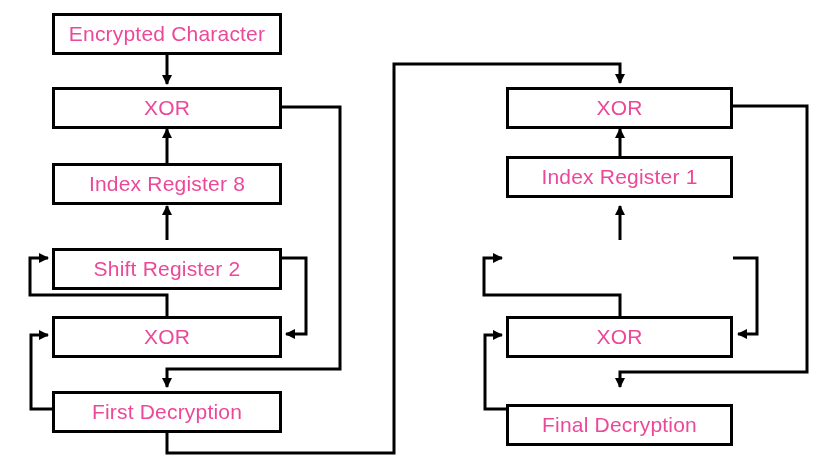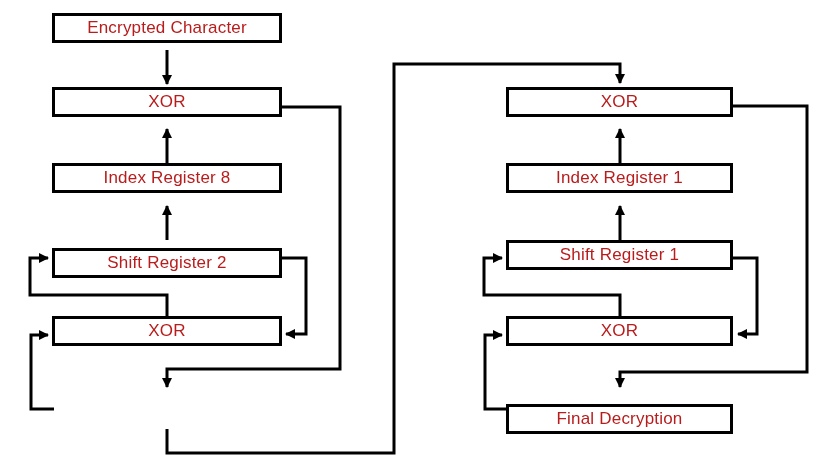--- a/index.html
+++ b/index.html
@@ -17,28 +17,28 @@
     width: 839px; height: 465px;
   }
   #connectors path.conn {
     fill: none;
     stroke: #000000;
     stroke-width: 3;
   }
   .node {
     position: absolute;
     box-sizing: border-box;
-    height: 30px;
+    height: 42px;
     border: 3px solid #000000;
     background: #ffffff;
     display: flex;
     align-items: center;
     justify-content: center;
-    font-size: 17px;
-    color: #b91c1c;
+    font-size: 21px;
+    color: #ec4899;
     white-space: nowrap;
     letter-spacing: 0.2px;
   }
   .col1 { left: 52px;  width: 230px; }
   .col2 { left: 506px; width: 227px; }
 </style>
 </head>
 <body>
 
 <div id="canvas">
@@ -65,20 +65,20 @@
     <path class="conn" d="M733,258 L757,258 L757,334 L738,334" marker-end="url(#arw)"></path>
     <path class="conn" d="M508,409 L485,409 L485,335 L502,335" marker-end="url(#arw)"></path>
     <path class="conn" d="M733,106 L807,106 L807,372 L620,372 L620,387" marker-end="url(#arw)"></path>
   </svg>
 
   <div class="node col1" style="top:13px">Encrypted Character</div>
   <div class="node col1" style="top:87px">XOR</div>
   <div class="node col1" style="top:163px">Index Register 8</div>
   <div class="node col1" style="top:248px">Shift Register 2</div>
   <div class="node col1" style="top:316px">XOR</div>
+  <div class="node col1" style="top:391px">First Decryption</div>
 
   <div class="node col2" style="top:87px">XOR</div>
-  <div class="node col2" style="top:163px">Index Register 1</div>
-  <div class="node col2" style="top:240px">Shift Register 1</div>
+  <div class="node col2" style="top:156px">Index Register 1</div>
   <div class="node col2" style="top:316px">XOR</div>
   <div class="node col2" style="top:404px">Final Decryption</div>
 
 </div>
 
 </body></html>

